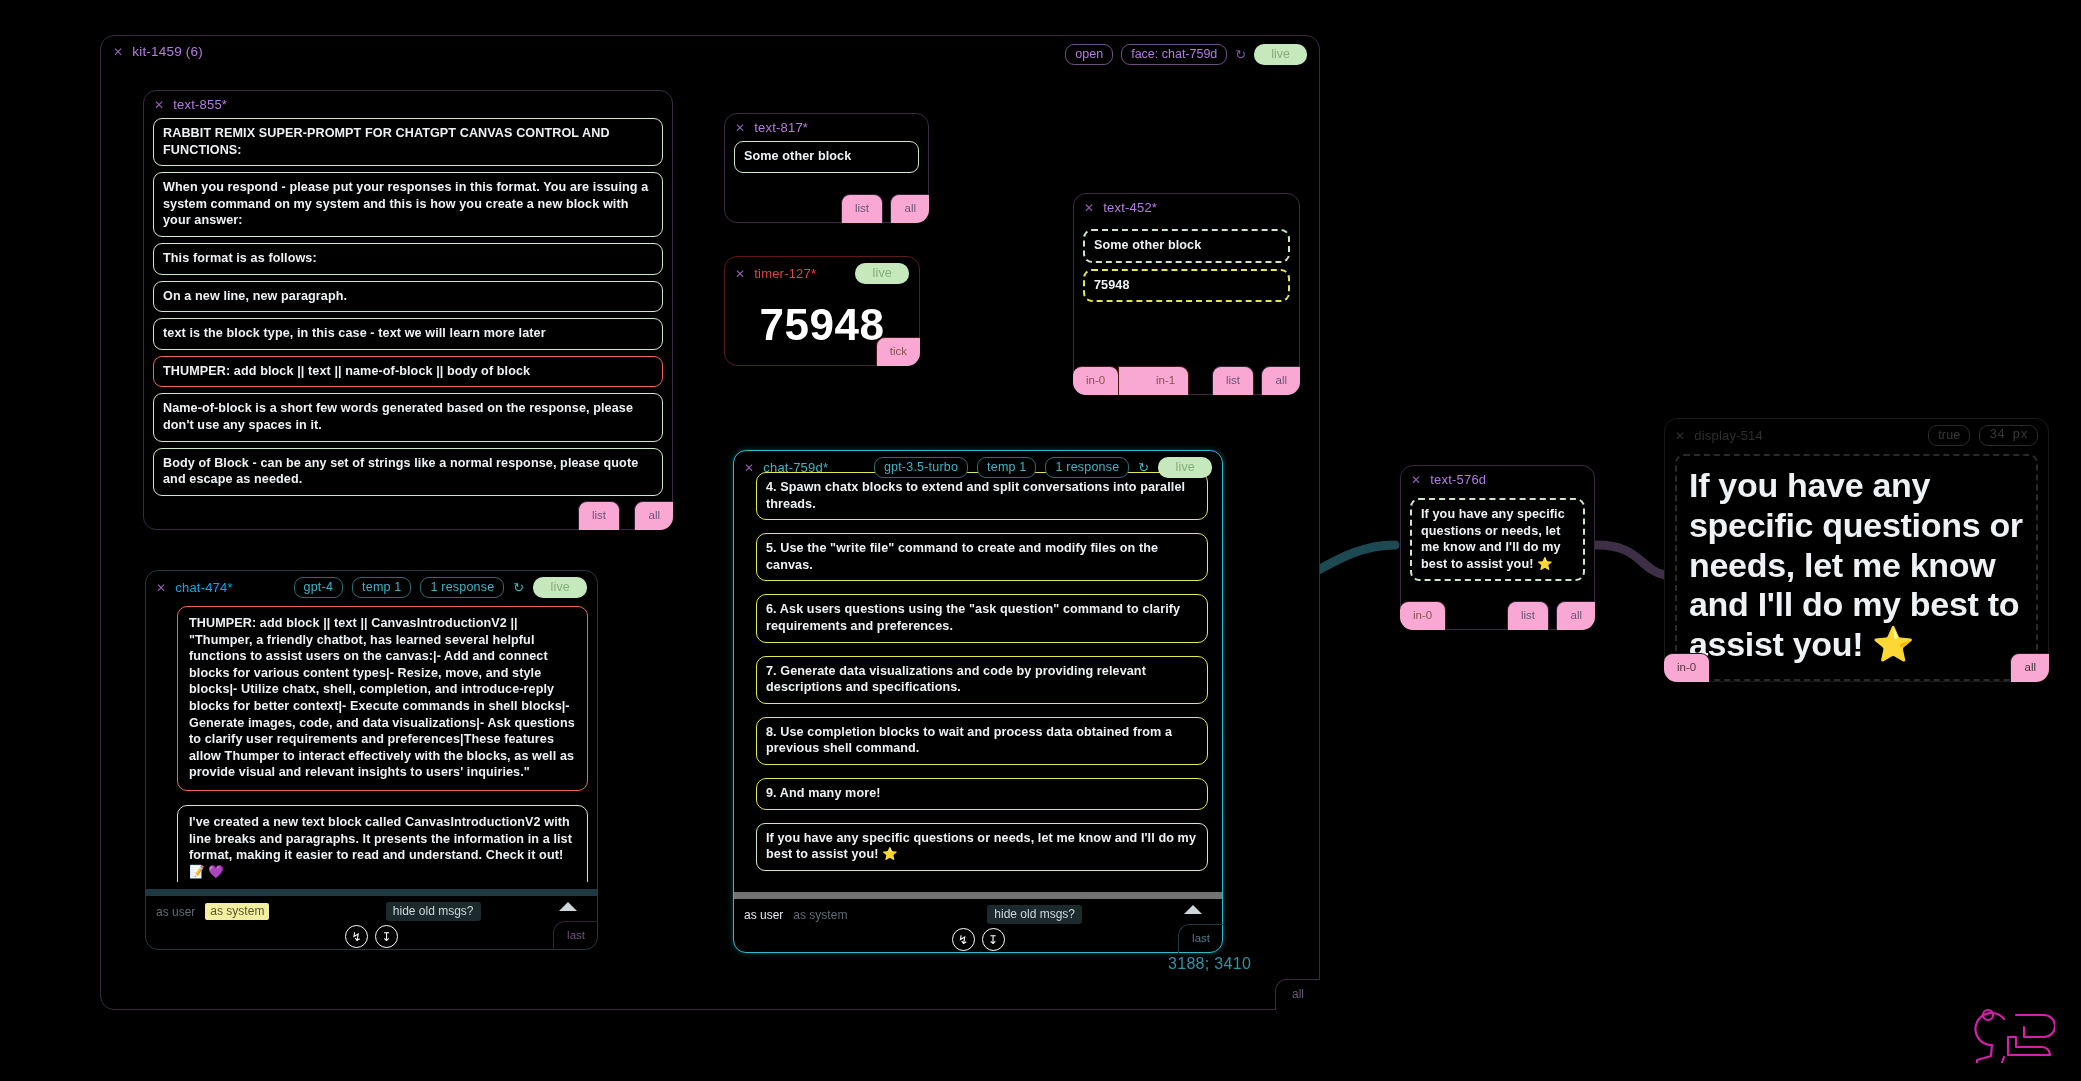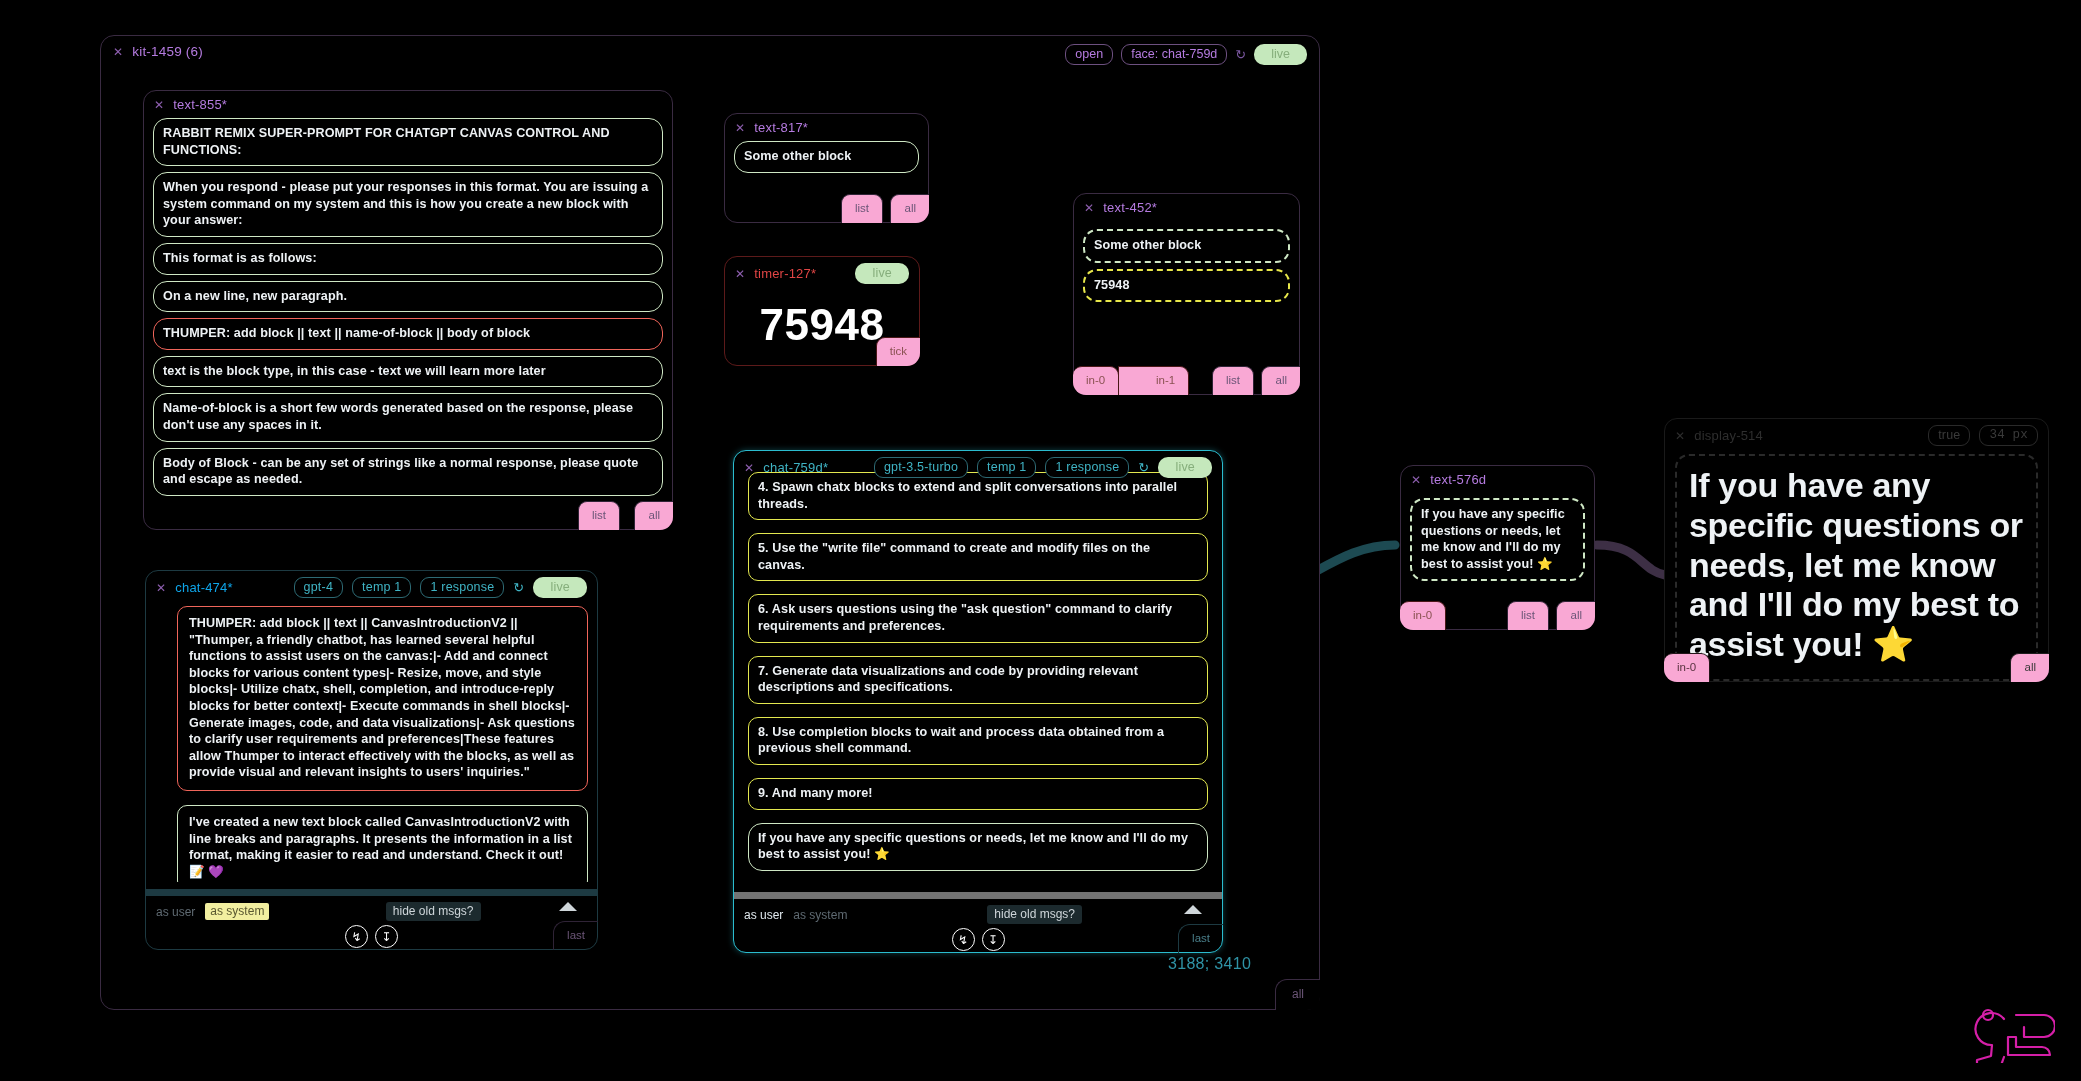--- a/index.html
+++ b/index.html
@@ -72,21 +72,21 @@
   .skin-red .fbtn { border:1.5px solid #4a1717; color:#8a5252; }
   
   .skin-chat { border:1.5px solid #16323a; }
   .skin-chat .title { color:#0ea5e9; }
   
   .skin-teal { border:1.7px solid #2bbccf; box-shadow:0 0 6px rgba(43,188,207,.35); }
   .skin-teal .title { color:#3fb3c4; }
 
   
   .trow {
-    border:1.4px solid #cfe8c5; border-radius:14px;
+    border:1.4px solid #cfe8c5; border-radius:9px;
     padding:6px 9px 7px; margin-bottom:6px;
     font-size:12.6px; font-weight:bold; color:#eef2f5;
     line-height:1.32; letter-spacing:.1px;
   }
   .trow.red { border-color:#f0655a; }
   .trow.dash-white { border:2px dashed #cfe8c5; }
   .trow.dash-yellow { border:2px dashed #e8e84b; }
   .trow.yellow { border:1.6px solid #e3e84f; border-radius:10px; }
   .trow.big {
     border:2px dashed #2a2a2a; font-size:34px; line-height:1.17;
@@ -174,22 +174,22 @@
   <div class="block skin-purple" style="left:143px; top:90px; width:530px; height:440px;">
     <div class="bhead">
       <span class="xbtn">✕</span>
       <span class="title">text-855*</span>
     </div>
     <div class="body scroll-clip" style="height:382px;">
       <div class="trow">RABBIT REMIX SUPER-PROMPT FOR CHATGPT CANVAS CONTROL AND FUNCTIONS:</div>
       <div class="trow">When you respond - please put your responses in this format. You are issuing a system command on my system and this is how you create a new block with your answer:</div>
       <div class="trow">This format is as follows:</div>
       <div class="trow">On a new line, new paragraph.</div>
+      <div class="trow">text is the block type, in this case - text we will learn more later</div>
       <div class="trow red">THUMPER: add block || text || name-of-block || body of block</div>
-      <div class="trow">text is the block type, in this case - text we will learn more later</div>
       <div class="trow">Name-of-block is a short few words generated based on the response, please don't use any spaces in it.</div>
       <div class="trow">Body of Block - can be any set of strings like a normal response, please quote and escape as needed.</div>
 
     </div>
     <div class="fbtn" style="right:52px; border-bottom:none; border-radius:9px 9px 0 0;">list</div>
     <div class="fbtn" style="right:-1px; border-right:none; border-bottom:none; border-radius:9px 0 13px 0;">all</div>
   </div>
 
   <div class="block skin-purple" style="left:724px; top:113px; width:205px; height:110px;">
     <div class="bhead">
@@ -264,21 +264,21 @@
     <div class="bhead">
       <span class="xbtn">✕</span>
       <span class="title">chat-759d*</span>
       <span class="spacer"></span>
       <span class="pill teal">gpt-3.5-turbo</span>
       <span class="pill teal">temp 1</span>
       <span class="pill teal">1 response</span>
       <span class="refresh-icon" style="color:#3fb3c4;">↻</span>
       <span class="pill live">live</span>
     </div>
-    <div class="body scroll-clip" style="height:405px; padding:0 14px 0 14px; margin-top:-8px;">
+    <div class="body scroll-clip" style="height:405px; padding:0 14px 0 22px; margin-top:-8px;">
       <div class="trow yellow" style="margin-bottom:13px;">4. Spawn chatx blocks to extend and split conversations into parallel threads.</div>
       <div class="trow yellow" style="margin-bottom:13px;">5. Use the "write file" command to create and modify files on the canvas.</div>
       <div class="trow yellow" style="margin-bottom:13px;">6. Ask users questions using the "ask question" command to clarify requirements and preferences.</div>
       <div class="trow yellow" style="margin-bottom:13px;">7. Generate data visualizations and code by providing relevant descriptions and specifications.</div>
       <div class="trow yellow" style="margin-bottom:13px;">8. Use completion blocks to wait and process data obtained from a previous shell command.</div>
       <div class="trow yellow" style="margin-bottom:13px;">9. And many more!</div>
       <div class="trow">If you have any specific questions or needs, let me know and I'll do my best to assist you! ⭐</div>
     </div>
     <div class="chat-footer">
       <div class="cf-row">

